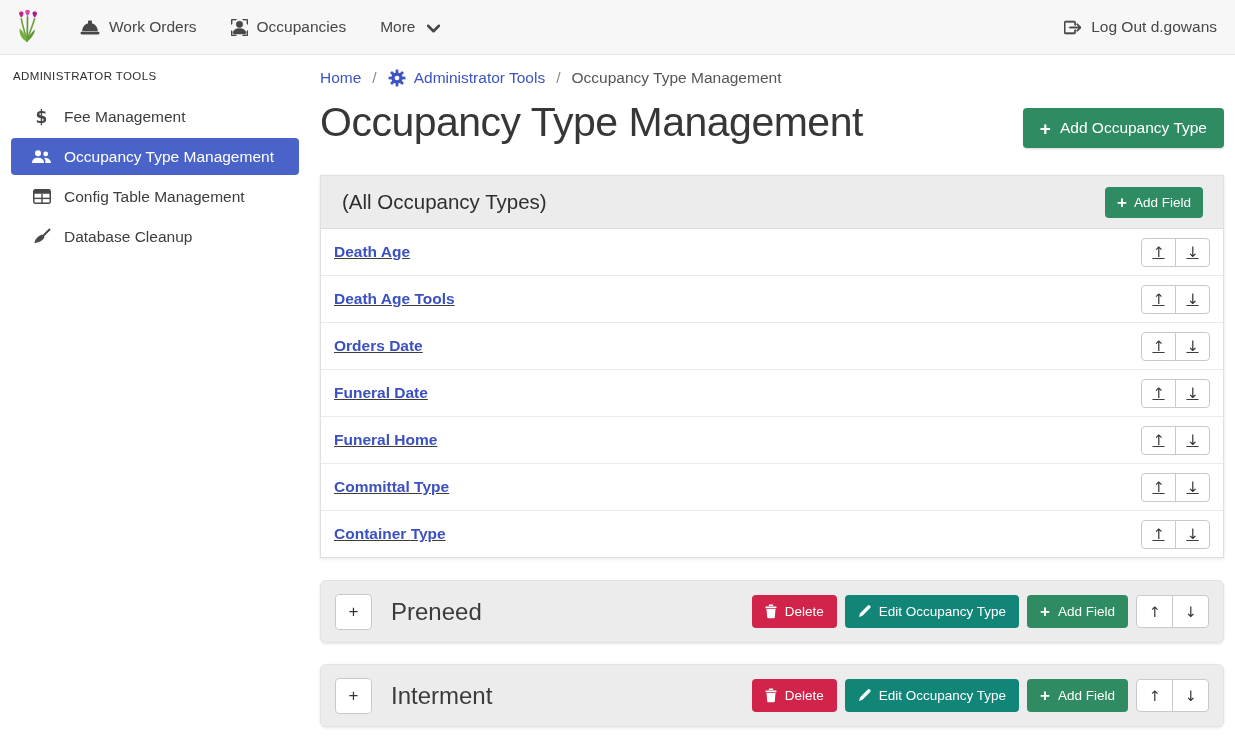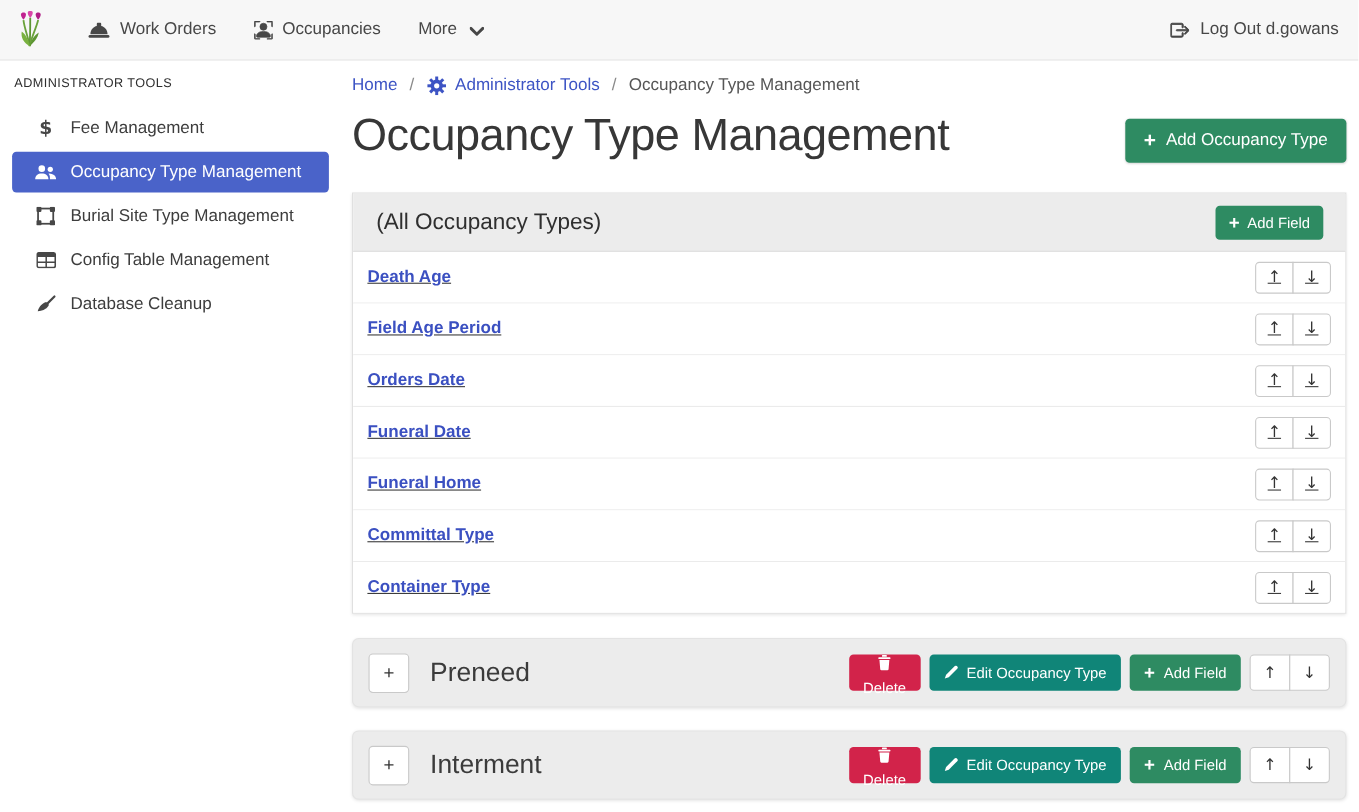--- a/index.html
+++ b/index.html
@@ -54,21 +54,21 @@
 
   
   .card{margin-top:27px;border:1px solid #e0e0e0;border-radius:0;overflow:hidden;
         box-shadow:0 1px 3px rgba(0,0,0,.10);background:#fff;}
   .card-header{background:#ececec;height:53px;display:flex;align-items:center;justify-content:space-between;
                padding:0 20px 0 21px;border-bottom:1px solid #dcdcdc;box-sizing:border-box;}
   .card-title{font-size:20.5px;color:#2f2f2f;}
   .btn-sm{height:31px;padding:0 12px;font-size:13.5px;gap:7px;}
   .btn-green{background:#2e8b62;}
   .btn-teal{background:#108578;}
-  .btn-red{background:#d2234a;flex-direction:column;}
+  .btn-red{background:#d2234a;}
 
   .field-row{height:46px;display:flex;align-items:center;justify-content:space-between;
              padding:0 13px;border-bottom:1px solid #ebebeb;background:#fff;text-decoration:underline;}
   .field-row:last-child{border-bottom:none;}
   .field-link{color:#3b50c1;font-weight:bold;font-size:15.5px;}
 
   .arrow-group{display:flex;}
   .arrow-btn{width:35px;height:29px;background:#fff;border:1px solid #c9c9c9;color:#333;
              font-size:14.5px;display:flex;align-items:center;justify-content:center;cursor:pointer;
              font-family:"DejaVu Sans",sans-serif;}
@@ -160,32 +160,20 @@
       <svg width="21" height="14" viewBox="0 0 20 14" fill="#ffffff">
         <circle cx="6.5" cy="3.3" r="3"></circle>
         <path d="M.5 13 C.5 9.5 3 7.8 6.5 7.8 C10 7.8 12.5 9.5 12.5 13 Z"></path>
         <circle cx="14.2" cy="3.9" r="2.4"></circle>
         <path d="M13.4 7.7 C16.4 7.9 19.5 9.5 19.5 13 L13.9 13 C13.9 10.7 13.9 9 12.6 7.9 Z"></path>
       </svg>
     </span>
     <span>Occupancy Type Management</span>
   </a>
 
-  <a class="side-item clickable">
-    <span class="ico">
-      <svg width="17" height="17" viewBox="0 0 16 16" fill="#474747">
-        <rect x="1.5" y="1.5" width="13" height="13" fill="none" stroke="#474747" stroke-width="1.5"></rect>
-        <rect x="0" y="0" width="4.4" height="4.4" rx="1"></rect>
-        <rect x="11.6" y="0" width="4.4" height="4.4" rx="1"></rect>
-        <rect x="0" y="11.6" width="4.4" height="4.4" rx="1"></rect>
-        <rect x="11.6" y="11.6" width="4.4" height="4.4" rx="1"></rect>
-      </svg>
-    </span>
-    <span>Burial Site Type Management</span>
-  </a>
 
   <a class="side-item clickable">
     <span class="ico">
       <svg width="18" height="15" viewBox="0 0 17 14">
         <rect x="0.7" y="0.7" width="15.6" height="12.6" rx="1.5" fill="none" stroke="#474747" stroke-width="1.4"></rect>
         <path d="M0.7 2.2 A1.5 1.5 0 0 1 2.2 0.7 L14.8 0.7 A1.5 1.5 0 0 1 16.3 2.2 L16.3 4.3 L0.7 4.3 Z" fill="#474747"></path>
         <line x1="8.5" y1="4.3" x2="8.5" y2="13.3" stroke="#474747" stroke-width="1.3"></line>
         <line x1="0.7" y1="8.8" x2="16.3" y2="8.8" stroke="#474747" stroke-width="1.3"></line>
       </svg>
     </span>
@@ -247,21 +235,21 @@
       <span class="arrow-group">
         <button class="arrow-btn up">
             <span>↑</span>
           </button>
         <button class="arrow-btn down">
             <span>↓</span>
           </button>
       </span>
     </div>
     <div class="field-row">
-      <a class="field-link clickable">Field Age Period</a>
+      <a class="field-link clickable">Death Age Tools</a>
       <span class="arrow-group">
         <button class="arrow-btn up">
             <span>↑</span>
           </button>
         <button class="arrow-btn down">
             <span>↓</span>
           </button>
       </span>
     </div>
     <div class="field-row">

